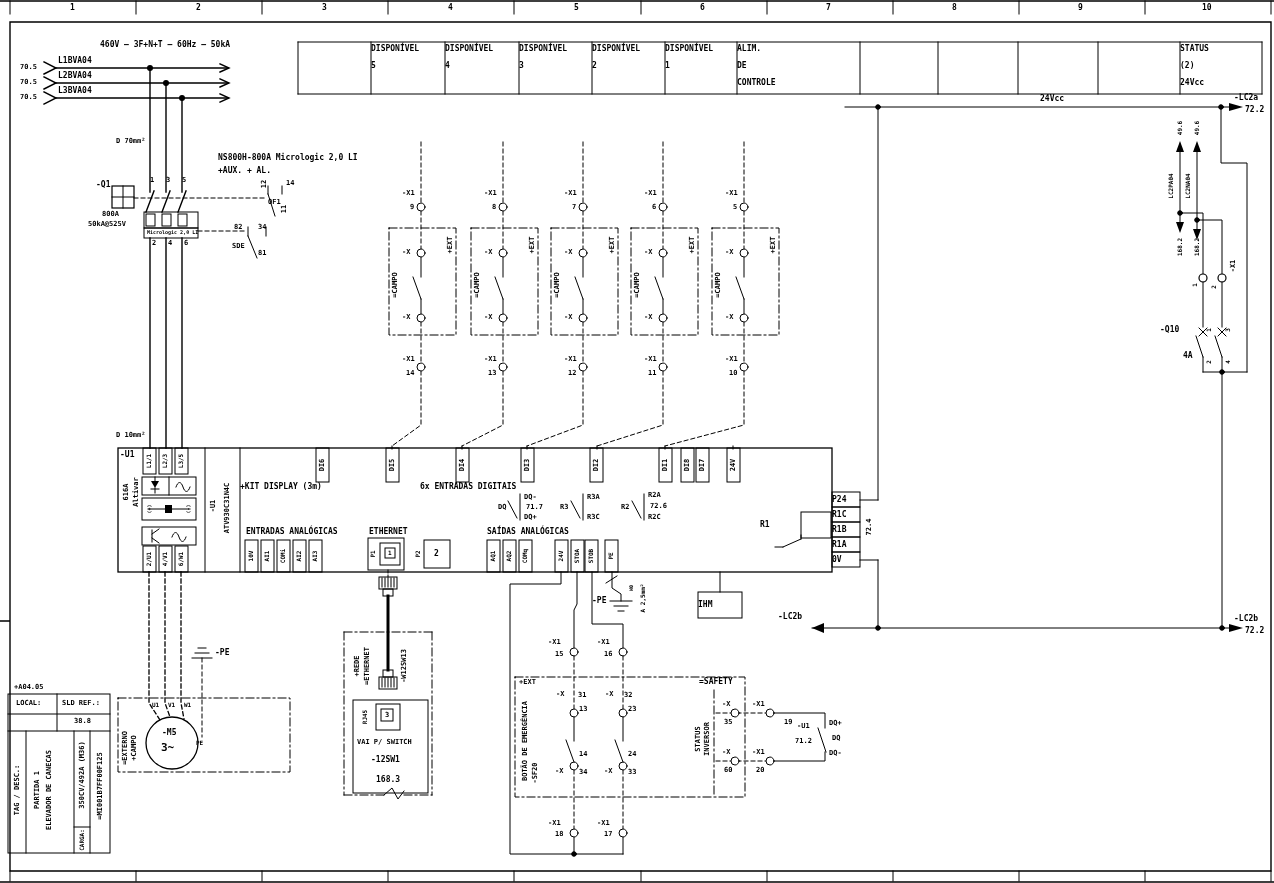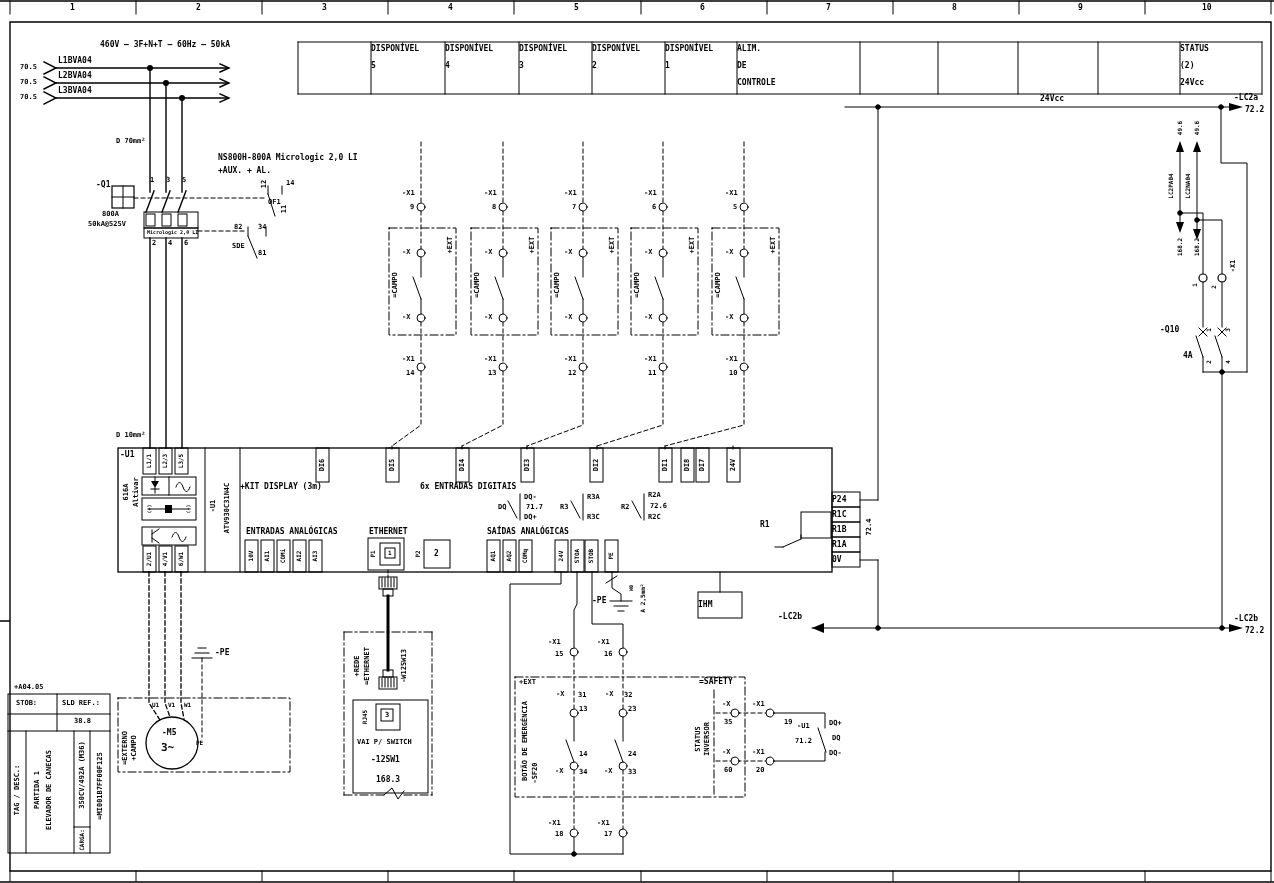--- a/index.html
+++ b/index.html
@@ -496,21 +496,21 @@
 <div class="t s v" style="left:125px;top:748px">=EXTERNO</div>
 <div class="t s v" style="left:134px;top:748px">+CAMPO</div>
 <div class="t xs" style="left:152px;top:702px">U1</div>
 <div class="t xs" style="left:168px;top:702px">V1</div>
 <div class="t xs" style="left:184px;top:702px">W1</div>
 <div class="t" style="left:162px;top:729px">-M5</div>
 <div class="t lg" style="left:161px;top:742px">3~</div>
 <div class="t xs" style="left:196px;top:740px">PE</div>
 <div class="t" style="left:215px;top:649px">-PE</div>
 
-<div class="t s" style="left:16px;top:700px">STOB:</div>
+<div class="t s" style="left:16px;top:700px">LOCAL:</div>
 <div class="t s" style="left:62px;top:700px">SLD REF.:</div>
 <div class="t s" style="left:14px;top:684px">+A04.05</div>
 <div class="t s" style="left:74px;top:718px">38.8</div>
 <div class="t s v" style="left:17px;top:790px">TAG / DESC.:</div>
 <div class="t s v" style="left:37px;top:790px">PARTIDA 1</div>
 <div class="t s v" style="left:49px;top:790px">ELEVADOR DE CANECAS</div>
 <div class="t s v" style="left:82px;top:775px">350CV/492A (M36)</div>
 <div class="t xs v" style="left:82px;top:840px">CARGA:</div>
 <div class="t s v" style="left:100px;top:786px">=MI001B7FF00F125</div>
 

